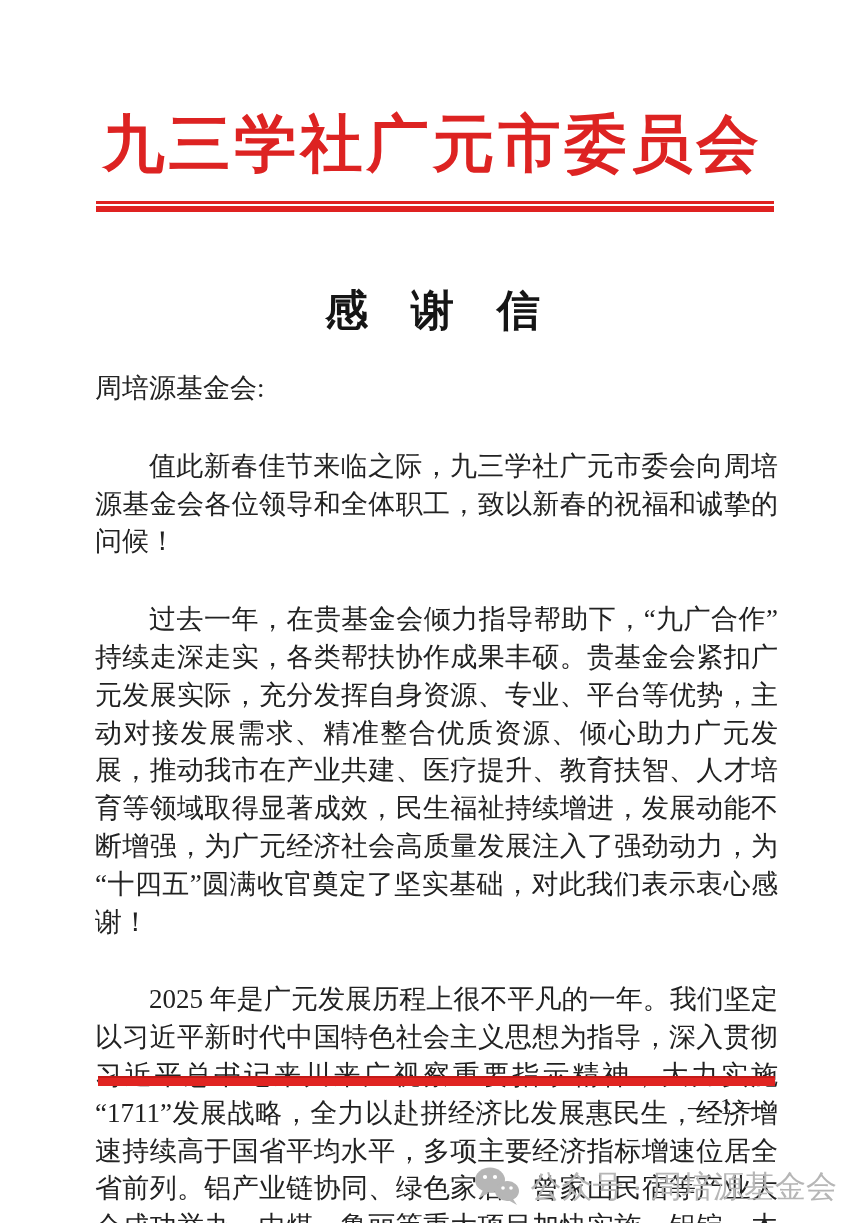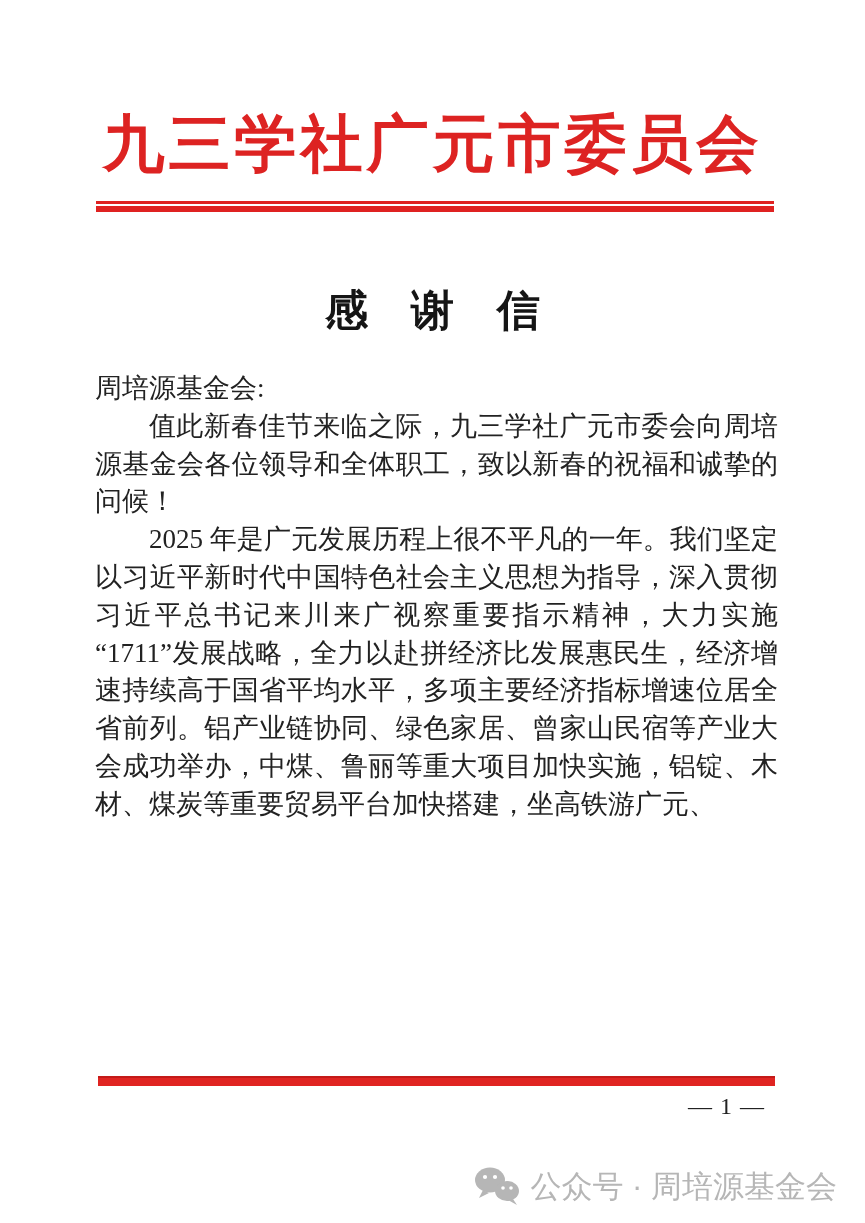--- a/index.html
+++ b/index.html
@@ -47,21 +47,21 @@
   .letter-body {
     position: absolute;
     top: 370px; left: 95px;
     width: 683px;
     font-size: 27px;
     line-height: 37.8px;
     color: #222222;
     text-align: justify;
   }
   .letter-body p { margin: 0; }
-  .letter-body p.para { text-indent: 2em; }
+  .letter-body p.para { text-indent: 2em; margin-top: 40px; }
   
   .footer-rule {
     position: absolute;
     top: 1076px; left: 98px; right: 90px;
     height: 8px;
     background: #e02421;
     border-top: 2px solid #c41a18;
   }
   .page-number {
     position: absolute;
@@ -93,20 +93,21 @@
   <div class="letterhead-rule">
     <i class="r-thin"></i>
     <i class="r-thick"></i>
   </div>
 
   <h1 class="letter-title">感　谢　信</h1>
 
   <main class="letter-body">
     <p class="salutation">周培源基金会:</p>
     <p class="para">值此新春佳节来临之际，九三学社广元市委会向周培源基金会各位领导和全体职工，致以新春的祝福和诚挚的问候！</p>
+    <p class="para">过去一年，在贵基金会倾力指导帮助下，“九广合作”持续走深走实，各类帮扶协作成果丰硕。贵基金会紧扣广元发展实际，充分发挥自身资源、专业、平台等优势，主动对接发展需求、精准整合优质资源、倾心助力广元发展，推动我市在产业共建、医疗提升、教育扶智、人才培育等领域取得显著成效，民生福祉持续增进，发展动能不断增强，为广元经济社会高质量发展注入了强劲动力，为“十四五”圆满收官奠定了坚实基础，对此我们表示衷心感谢！</p>
     <p class="para">2025 年是广元发展历程上很不平凡的一年。我们坚定以习近平新时代中国特色社会主义思想为指导，深入贯彻习近平总书记来川来广视察重要指示精神，大力实施“1711”发展战略，全力以赴拼经济比发展惠民生，经济增速持续高于国省平均水平，多项主要经济指标增速位居全省前列。铝产业链协同、绿色家居、曾家山民宿等产业大会成功举办，中煤、鲁丽等重大项目加快实施，铝锭、木材、煤炭等重要贸易平台加快搭建，坐高铁游广元、</p>
   </main>
 
   <div class="footer-rule"></div>
 
   <div class="page-number">— 1 —</div>
 
   <div class="watermark">
     <span class="wechat-icon">
       <svg width="46" height="40" viewBox="0 0 46 40" aria-hidden="true">

